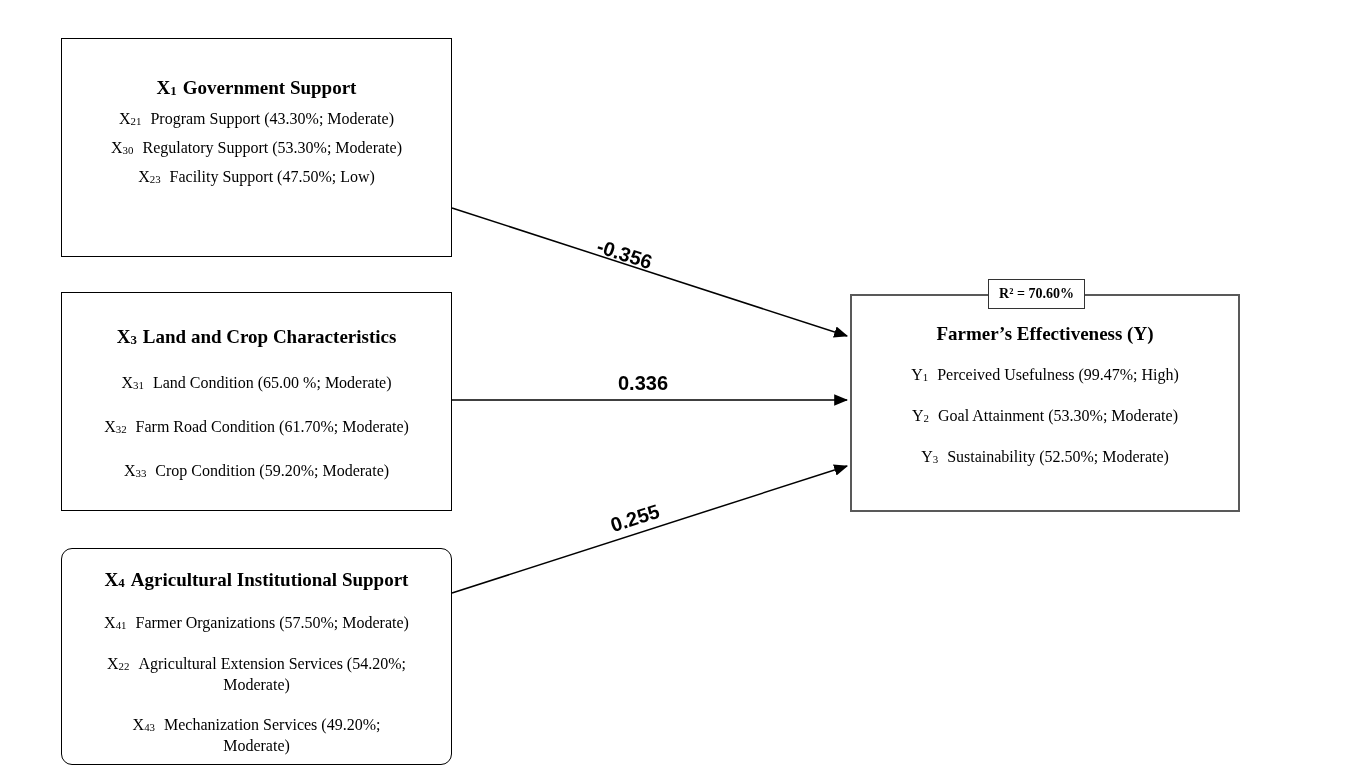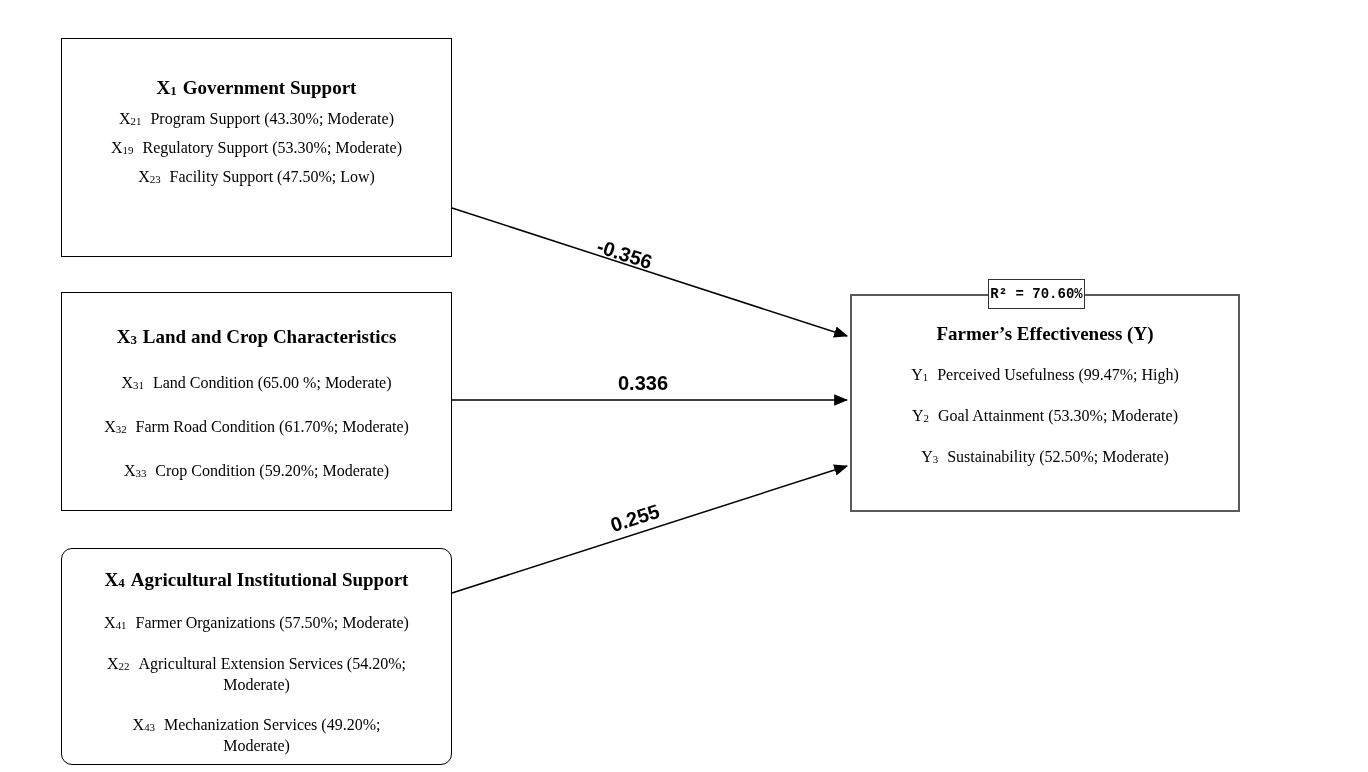--- a/index.html
+++ b/index.html
@@ -54,21 +54,21 @@
   #box-x4 { left: 61px;  top: 548px; width: 391px; height: 217px; padding-top: 20px; gap: 20px; border-radius: 11px; }
   #box-y  { left: 850px; top: 294px; width: 390px; height: 218px; padding-top: 27px; gap: 20px;
             border: 2px solid #595959; }
 
   .r2-box {
     position: absolute;
     left: 988px; top: 279px;
     width: 97px; height: 30px;
     background: #ffffff;
     border: 1.5px solid #333333;
-    font-family: Liberation Mono, monospace;
+    font-family: Liberation Serif, serif;
     font-weight: bold;
     font-size: 14px;
     display: flex;
     align-items: center;
     justify-content: center;
     z-index: 3;
   }
   .coef {
     position: absolute;
     font-family: "Liberation Sans", "DejaVu Sans", sans-serif;
@@ -101,21 +101,21 @@
   <div class="coef" id="coef-0">-0.356</div>
   <div class="coef" id="coef-1">0.336</div>
   <div class="coef" id="coef-2">0.255</div>
 
   <div class="box" id="box-x1">
     <div class="box-title"><span>X</span><span class="sub">1</span><span class="ttext">Government Support</span></div>
     <div class="box-item">
       <div><span>X</span><span class="sub">21</span><span class="itext">Program Support (43.30%; Moderate)</span></div>
     </div>
     <div class="box-item">
-      <div><span>X</span><span class="sub">19</span><span class="itext">Regulatory Support (53.30%; Moderate)</span></div>
+      <div><span>X</span><span class="sub">30</span><span class="itext">Regulatory Support (53.30%; Moderate)</span></div>
     </div>
     <div class="box-item">
       <div><span>X</span><span class="sub">23</span><span class="itext">Facility Support (47.50%; Low)</span></div>
     </div>
   </div>
 
   <div class="box" id="box-x3">
     <div class="box-title"><span>X</span><span class="sub">3</span><span class="ttext">Land and Crop Characteristics</span></div>
     <div class="box-item">
       <div><span>X</span><span class="sub">31</span><span class="itext">Land Condition (65.00 %; Moderate)</span></div>

